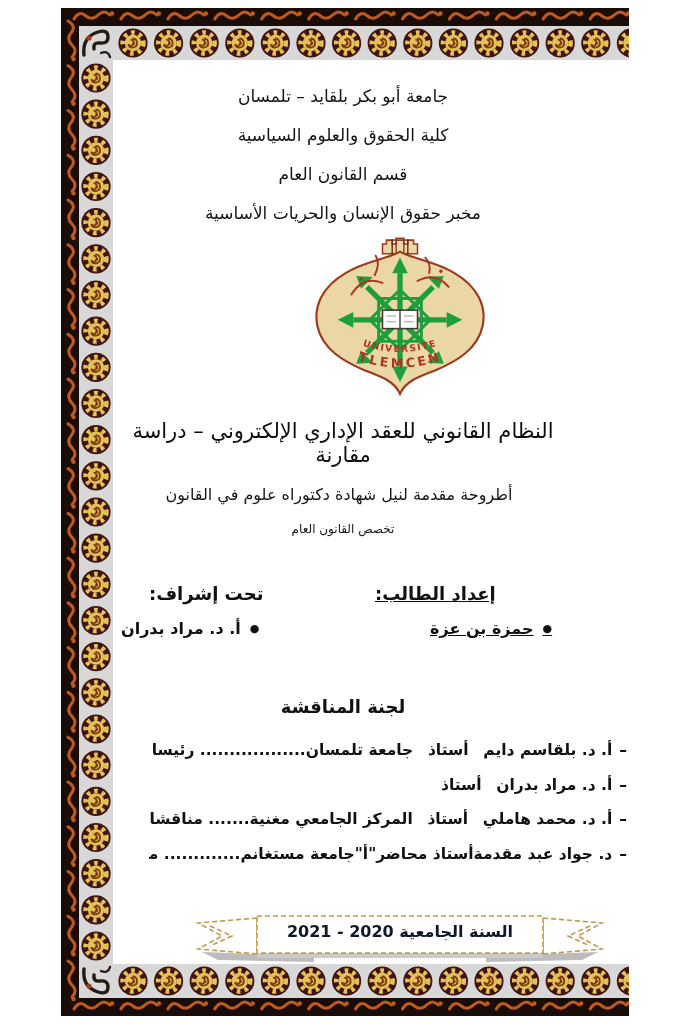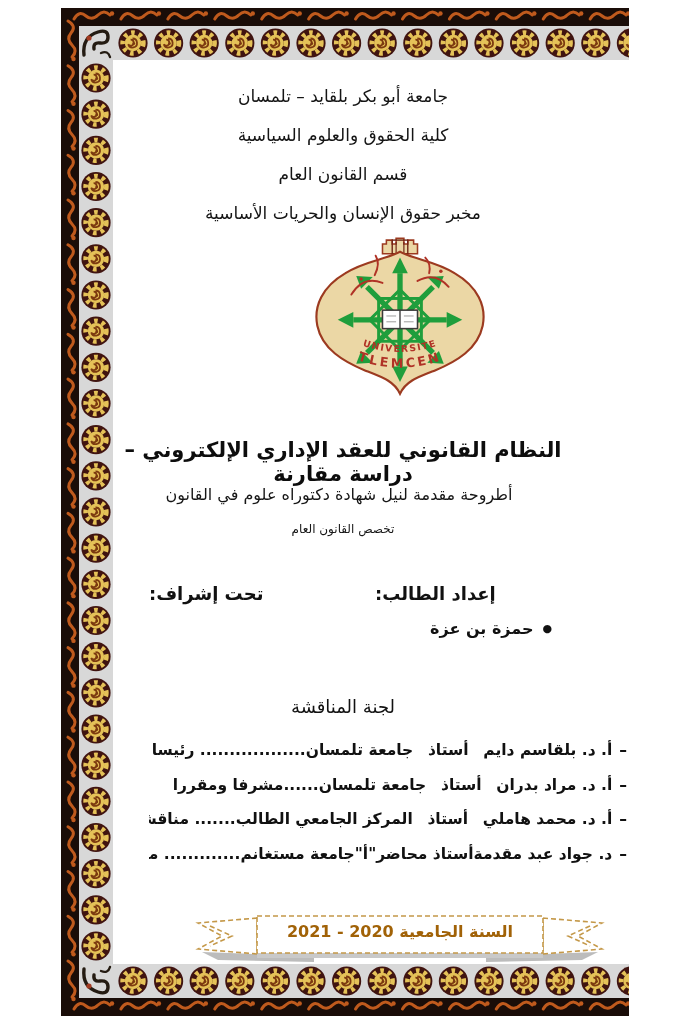--- a/index.html
+++ b/index.html
@@ -10,64 +10,64 @@
   .frame-svg{position:absolute;left:0;top:0;pointer-events:none;}
   
   .header{
     position:absolute;top:77px;left:70px;right:70px;text-align:center;direction:rtl;
     font-size:17px;line-height:39px;color:#151515;
   }
   
   .logo{position:absolute;top:228px;left:236px;width:214px;height:174px;}
   
   .title{
-    position:absolute;top:438px;left:60px;right:60px;text-align:center;direction:rtl;
-    font-size:21px;font-weight:bold;color:#0d0d0d;
+    position:absolute;top:419px;left:60px;right:60px;text-align:center;direction:rtl;
+    font-size:21px;font-weight:normal;color:#0d0d0d;
   }
   .subtitle{
     position:absolute;top:485px;left:52px;right:60px;text-align:center;direction:rtl;
     font-size:16px;color:#161616;
   }
   .speciality{
     position:absolute;top:522px;left:60px;right:60px;text-align:center;direction:rtl;
     font-size:12px;color:#161616;
   }
   
   .people{
     position:absolute;top:583px;left:64px;right:64px;direction:rtl;
     display:flex;justify-content:space-between;
   }
   .pcol{text-align:left;}
-  .pcol-student{width:190px;}
+  .pcol-student{width:190px;text-decoration:underline;}
   .pcol-supervisor{width:250px;}
   .plabel{font-size:18px;font-weight:bold;}
   .pcol-supervisor .plabel{padding-left:28px;}
   .pitem{margin-top:15px;font-size:16px;font-weight:bold;white-space:nowrap;}
   .pcol-student .pitem{padding-left:55px;}
   .bullet{font-size:11px;vertical-align:2px;margin-left:9px;}
   
   .committee-title{
     position:absolute;top:696px;left:60px;right:60px;text-align:center;direction:rtl;
-    font-size:18px;font-weight:normal;
+    font-size:18px;font-weight:bold;
   }
   .crows{
     position:absolute;top:733px;left:92px;width:478px;direction:rtl;
     font-size:15.5px;font-weight:bold;
   }
   .crow{display:flex;align-items:center;height:34.5px;}
   .c-name{flex:0 0 122px;white-space:nowrap;}
   .c-dash{margin-left:7px;}
   .c-rank{flex:0 0 70px;text-align:center;white-space:nowrap;}
   .c-place{flex:1 1 auto;text-align:right;white-space:nowrap;overflow:hidden;}
   
   .ribbon{position:absolute;left:127px;top:909px;width:432px;height:58px;}
   .ribbon-text{
     position:absolute;left:200px;top:913px;width:286px;height:37px;direction:rtl;
     display:flex;align-items:center;justify-content:center;
-    font-size:16px;font-weight:bold;color:#a16207;
+    font-size:16px;font-weight:bold;color:#0f172a;
   }
 </style>
 </head>
 <body>
 
 <div class="page">
 
   <svg id="frame" class="frame-svg" width="686" height="1024" viewBox="0 0 686 1024">
     <defs>
       <g id="medallion">
@@ -337,42 +337,44 @@
 
   <div class="people">
     <div class="pcol pcol-student">
       <div class="plabel">إعداد الطالب:</div>
       <div class="pitem">
         <span class="bullet">●</span><span>حمزة بن عزة</span>
       </div>
     </div>
     <div class="pcol pcol-supervisor">
       <div class="plabel">تحت إشراف:</div>
+      <div class="pitem">
+        <span class="bullet">●</span><span>أ. د. مراد بدران</span>
+      </div>
     </div>
   </div>
 
   <div class="committee-title">لجنة المناقشة</div>
   <div class="crows">
 
     <div class="crow">
       <span class="c-name"><span class="c-dash">–</span><span>أ. د. بلقاسم دايم</span></span>
       <span class="c-rank">أستاذ</span>
       <span class="c-place"><span>جامعة تلمسان</span><span>..................</span><span> رئيسا</span></span>
     </div>
 
     <div class="crow">
       <span class="c-name"><span class="c-dash">–</span><span>أ. د. مراد بدران</span></span>
       <span class="c-rank">أستاذ</span>
-      <span class="c-place"><span>جامعة تلمسان</span><span>......</span><span>مشرفا ومقررا</span></span>
     </div>
 
     <div class="crow">
       <span class="c-name"><span class="c-dash">–</span><span>أ. د. محمد هاملي</span></span>
       <span class="c-rank">أستاذ</span>
-      <span class="c-place"><span>المركز الجامعي الطالب</span><span>.......</span><span> مناقشا</span></span>
+      <span class="c-place"><span>المركز الجامعي مغنية</span><span>.......</span><span> مناقشا</span></span>
     </div>
 
     <div class="crow">
       <span class="c-name"><span class="c-dash">–</span><span>د. جواد عبد مقدمة</span></span>
       <span class="c-rank">أستاذ محاضر"أ"</span>
       <span class="c-place"><span>جامعة مستغانم</span><span>.............</span><span> مناقشا</span></span>
     </div>
 
   </div>
 

